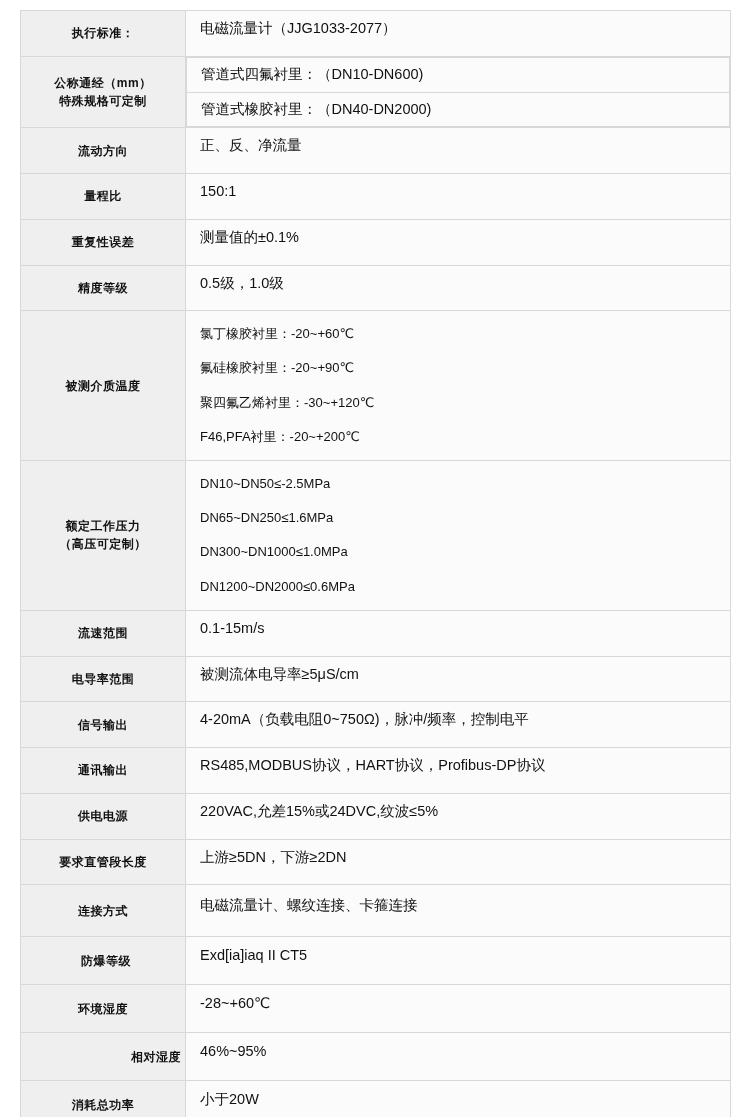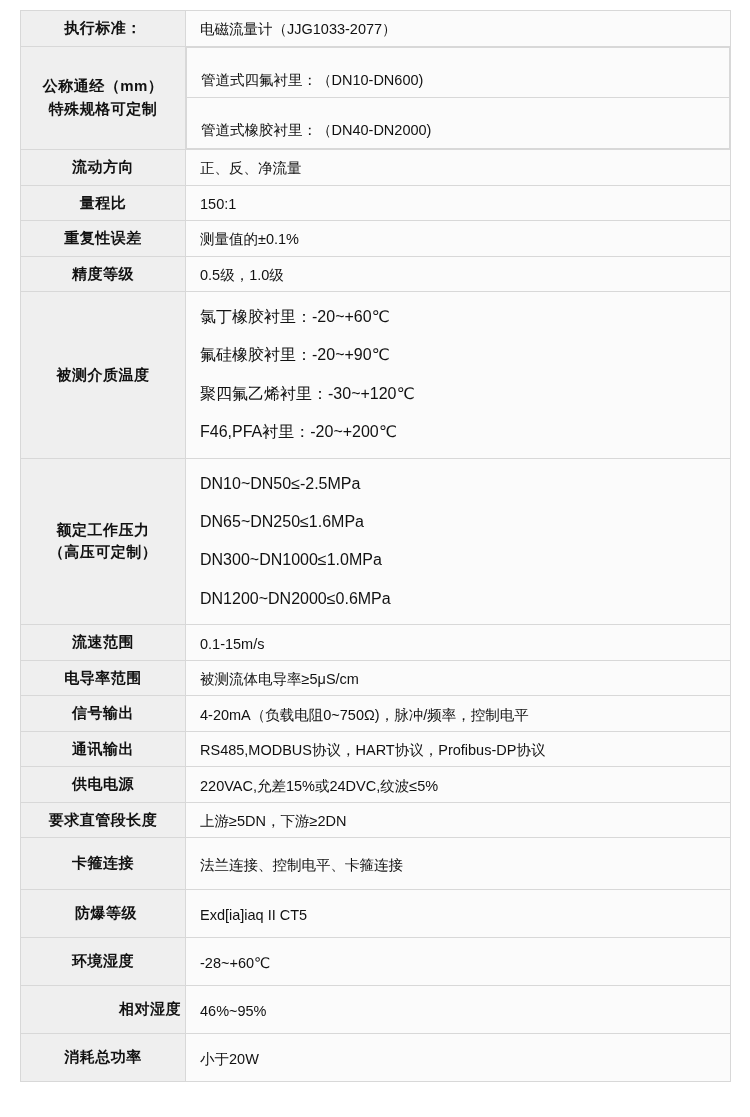--- a/index.html
+++ b/index.html
@@ -25,51 +25,50 @@
 
   #spec-table td {
     border: 1px solid #d8d8d8;
     vertical-align: middle;
     box-sizing: border-box;
   }
   td.label {
     background: #efefef;
     text-align: center;
     font-weight: bold;
-    font-size: 15px;
+    font-size: 12px;
     color: #111;
     line-height: 1.5;
     padding: 6px 4px;
     letter-spacing: 0.5px;
   }
   td.value {
     background: #fbfbfb;
     text-align: left;
     font-size: 14.5px;
     color: #111;
-    padding: 7px 0 3px 14px;
+    padding: 7px 0 16px 14px;
     line-height: 1.5;
   }
   td.value.plain {
     background: #fbfbfb;
   }
   .multi-line {
     display: block;
     padding: 6px 0 6px 14px;
     font-size: 14.5px;
     line-height: 1.5;
-    margin-top: 16px;
   }
   .stack {
     display: block;
   }
   .stack .line {
     display: block;
     padding: 8px 0 8px 14px;
-    font-size: 16px;
+    font-size: 13px;
     line-height: 1.4;
   }
   .cell-inner-table {
     width: 100%;
     border-collapse: collapse;
   }
   .cell-inner-table td {
     border: none;
     border-bottom: 1px solid #d8d8d8;
     padding: 0;
@@ -194,22 +193,22 @@
       <td class="label">供电电源</td>
       <td class="value">220VAC,允差15%或24DVC,纹波≤5%</td>
     </tr>
 
     <tr>
       <td class="label">要求直管段长度</td>
       <td class="value">上游≥5DN，下游≥2DN</td>
     </tr>
 
     <tr>
-      <td class="label" style="height:52px;">卡箍连接</td>
-      <td class="value">法兰连接、控制电平、卡箍连接</td>
+      <td class="label" style="height:52px;">连接方式</td>
+      <td class="value">电磁流量计、螺纹连接、卡箍连接</td>
     </tr>
 
     <tr>
       <td class="label" style="height:48px;padding-left:10px;">防爆等级</td>
       <td class="value">Exd[ia]iaq II CT5</td>
     </tr>
 
 
     <tr>
       <td class="label" style="height:48px;">环境湿度</td>

